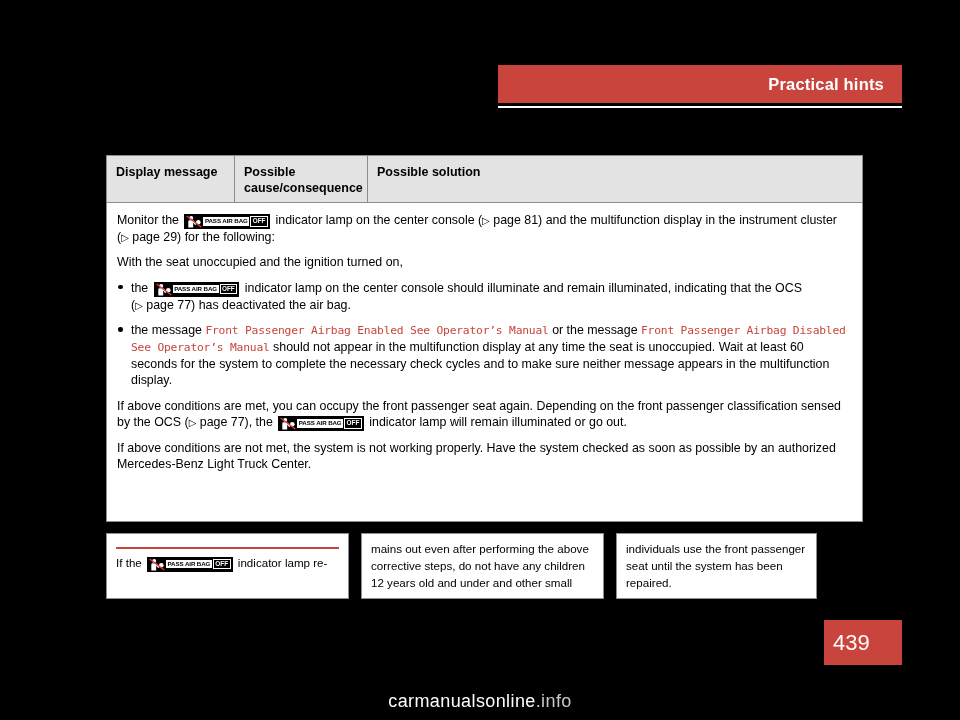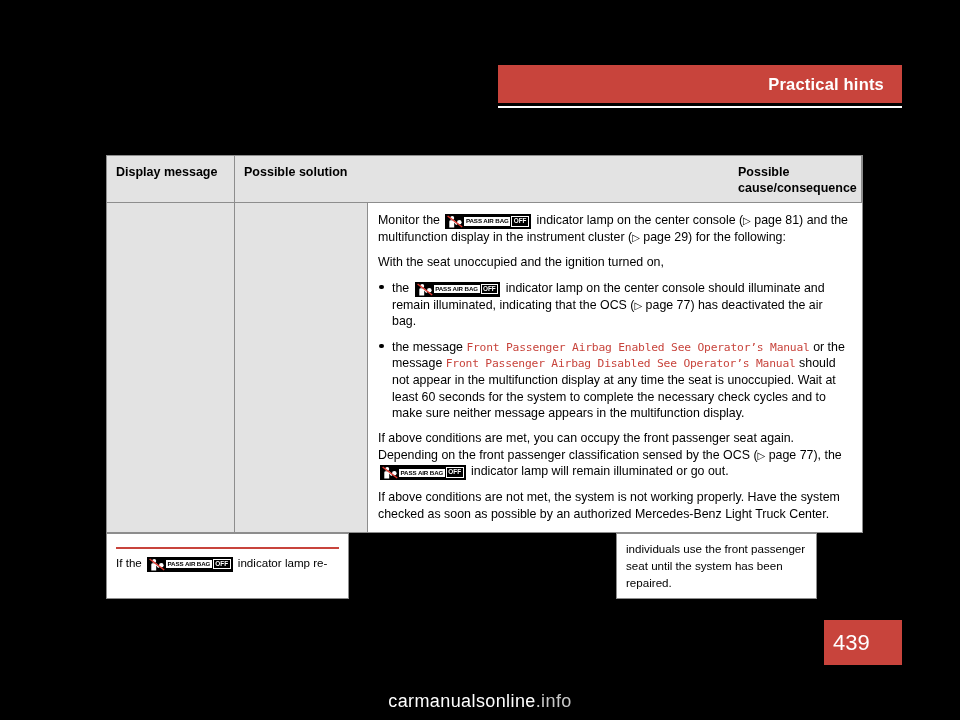--- a/index.html
+++ b/index.html
@@ -33,21 +33,21 @@
     min-height:45px;
   }
   .thead .cell{
     padding:8px 9px 6px 9px;font-size:12.5px;font-weight:bold;color:#000;
     box-sizing:border-box;line-height:1.28;
   }
   .c1{width:128px;border-right:1px solid #8d8d8d;}
   .c2{width:133px;border-right:1px solid #8d8d8d;}
   .c3{flex:1;}
 
-  .tbody{display:flex;min-height:318px;}
+  .tbody{display:flex;min-height:318px;flex-direction:column;}
   .tbody .cell{box-sizing:border-box;}
   .tbody .c1,.tbody .c2{background:#e3e3e3;}
   .tbody .c3{background:#ffffff;padding:9px 12px 10px 10px;}
 
   .p{font-size:12.4px;color:#000;line-height:1.32;margin:0 0 9px 0;}
   .p:last-child{margin-bottom:0;}
   ul.bl{margin:0 0 9px 0;padding:0;list-style:none;}
   ul.bl li{
     position:relative;padding-left:14px;font-size:12.4px;line-height:1.32;
     margin-bottom:9px;color:#000;
@@ -122,22 +122,22 @@
 <div class="page">
 
   <div class="header-bar">
     <div class="header-title">Practical hints</div>
   </div>
   <div class="header-rule"></div>
 
   <div class="table">
     <div class="thead">
       <div class="cell c1">Display message</div>
+      <div class="cell c2">Possible cause/consequence</div>
       <div class="cell c3">Possible solution</div>
-      <div class="cell c2">Possible cause/consequence</div>
     </div>
     <div class="tbody">
       <div class="cell c1"></div>
       <div class="cell c2"></div>
       <div class="cell c3">
 
         <p class="p">
           <span>Monitor the</span>
           <span class="pict">
             <span class="seat">
@@ -218,20 +218,23 @@
               <path d="M0.6 1.0 L15.2 12.0" stroke="#e03a30" stroke-width="1.5"></path>
             </svg>
           </span>
           <span class="lbl">PASS AIR BAG</span>
           <span class="off">OFF</span>
         </span>
         <span>indicator lamp re-</span>
       </div>
     </div>
 
+    <div class="wbox wbox2">
+      <div class="wtext">mains out even after performing the above corrective steps, do not have any children 12 years old and under and other small</div>
+    </div>
 
     <div class="wbox wbox3">
       <div class="wtext">individuals use the front passenger seat until the system has been repaired.</div>
     </div>
   </div>
 
   <div class="pagenum">
     <span>439</span>
   </div>
 

